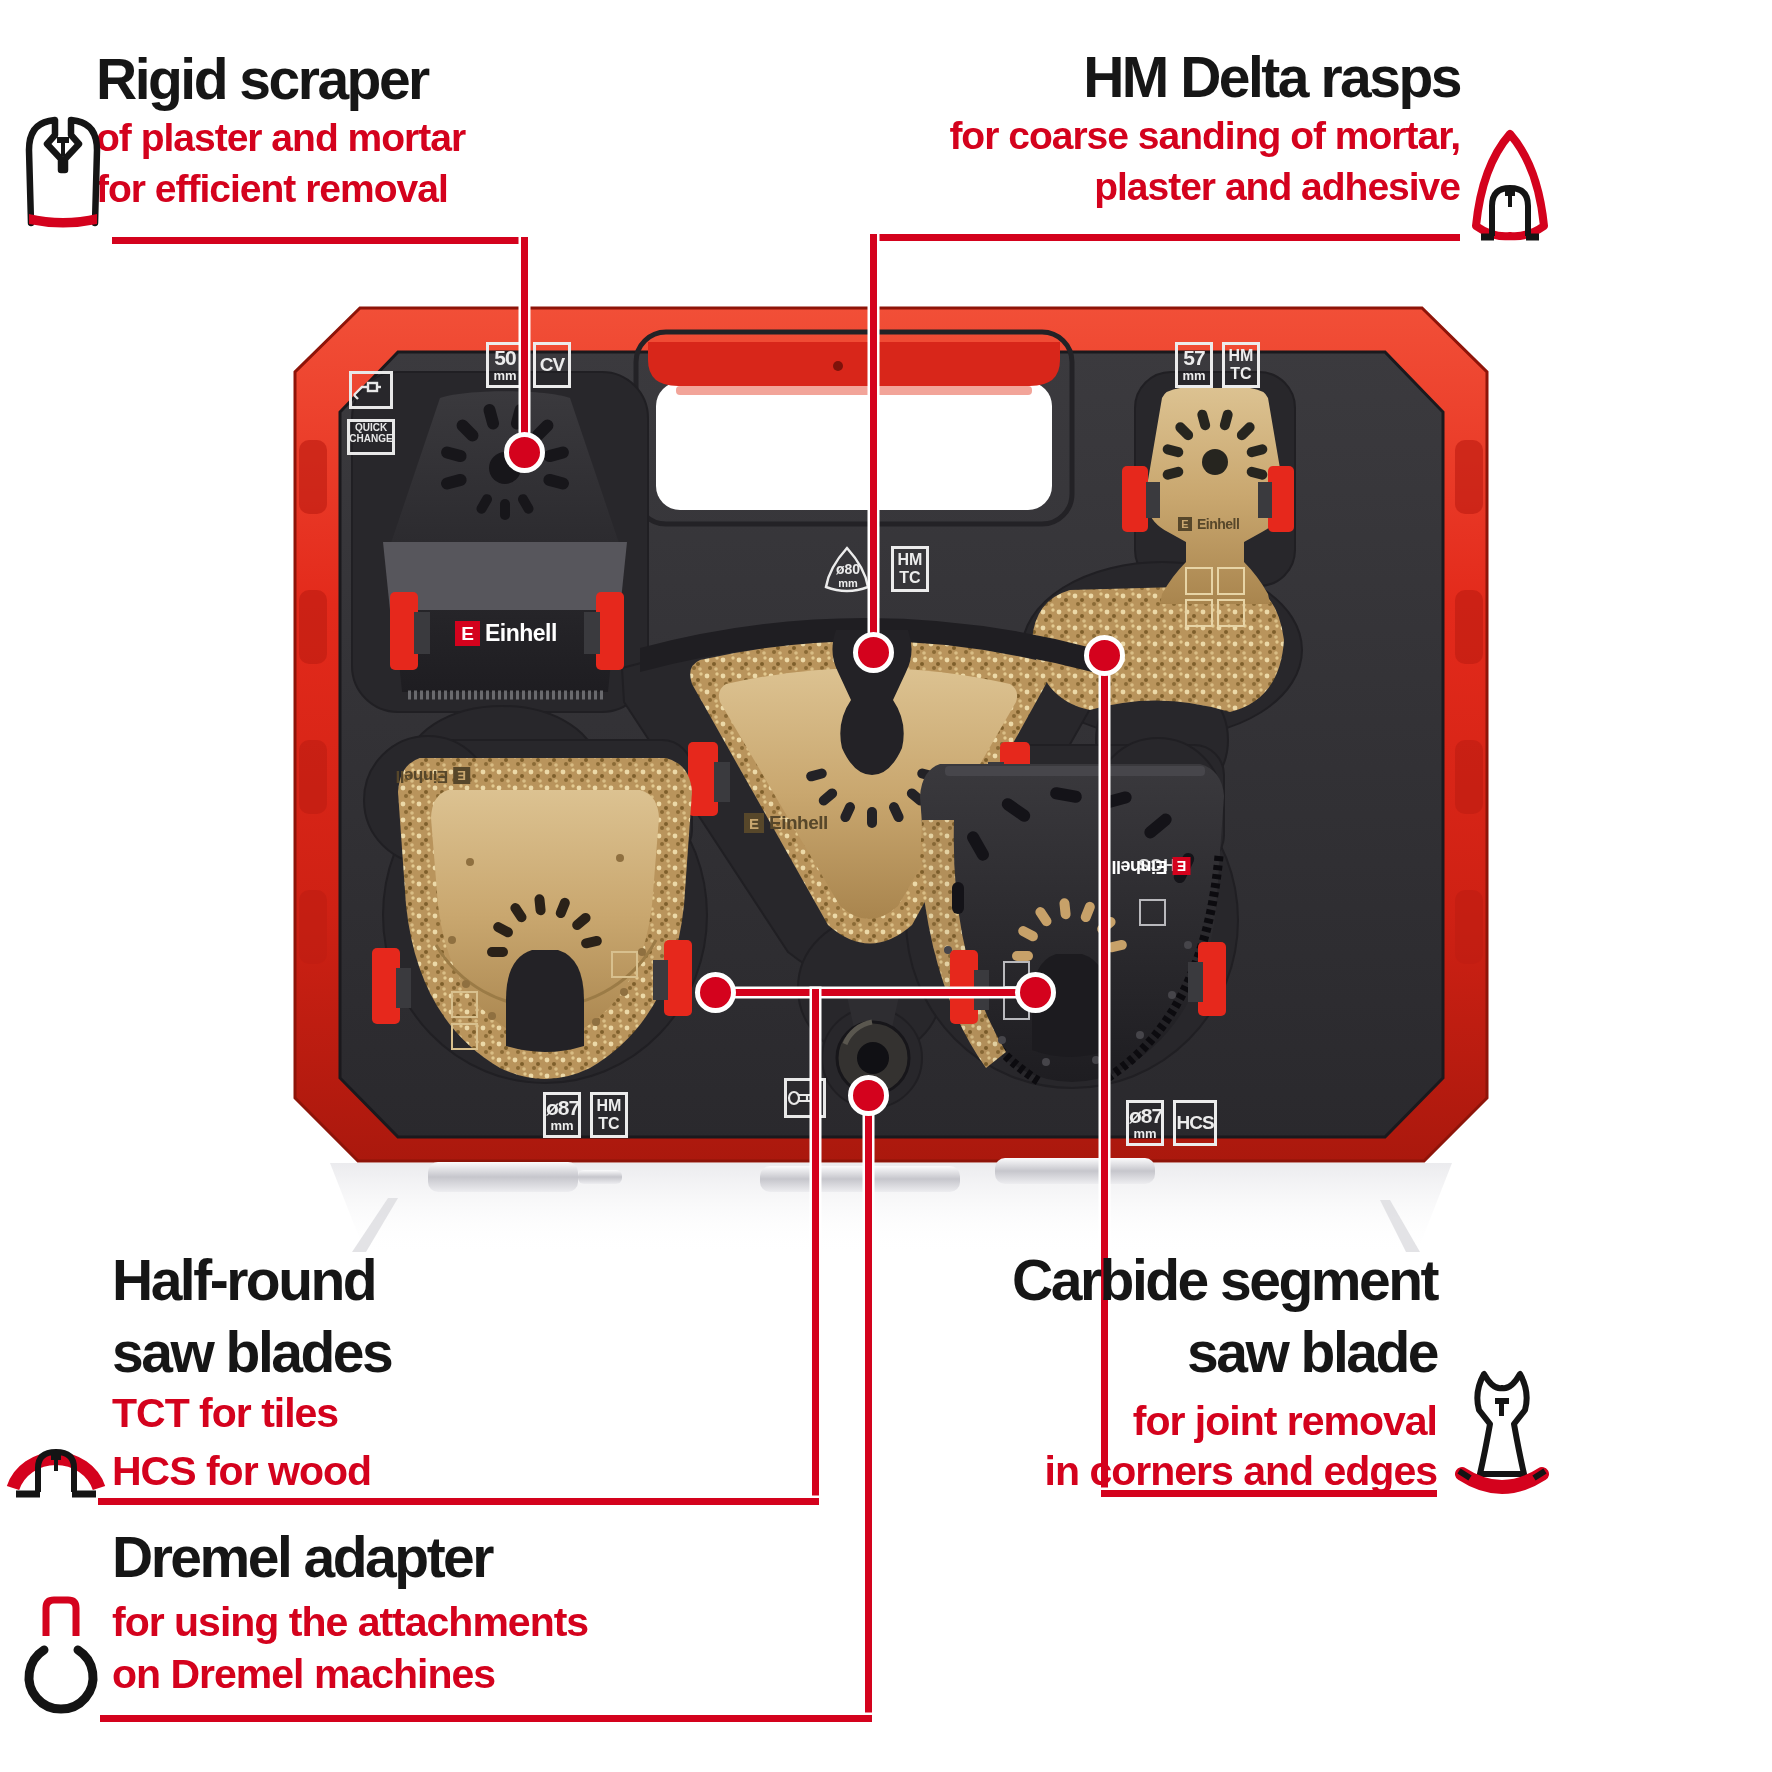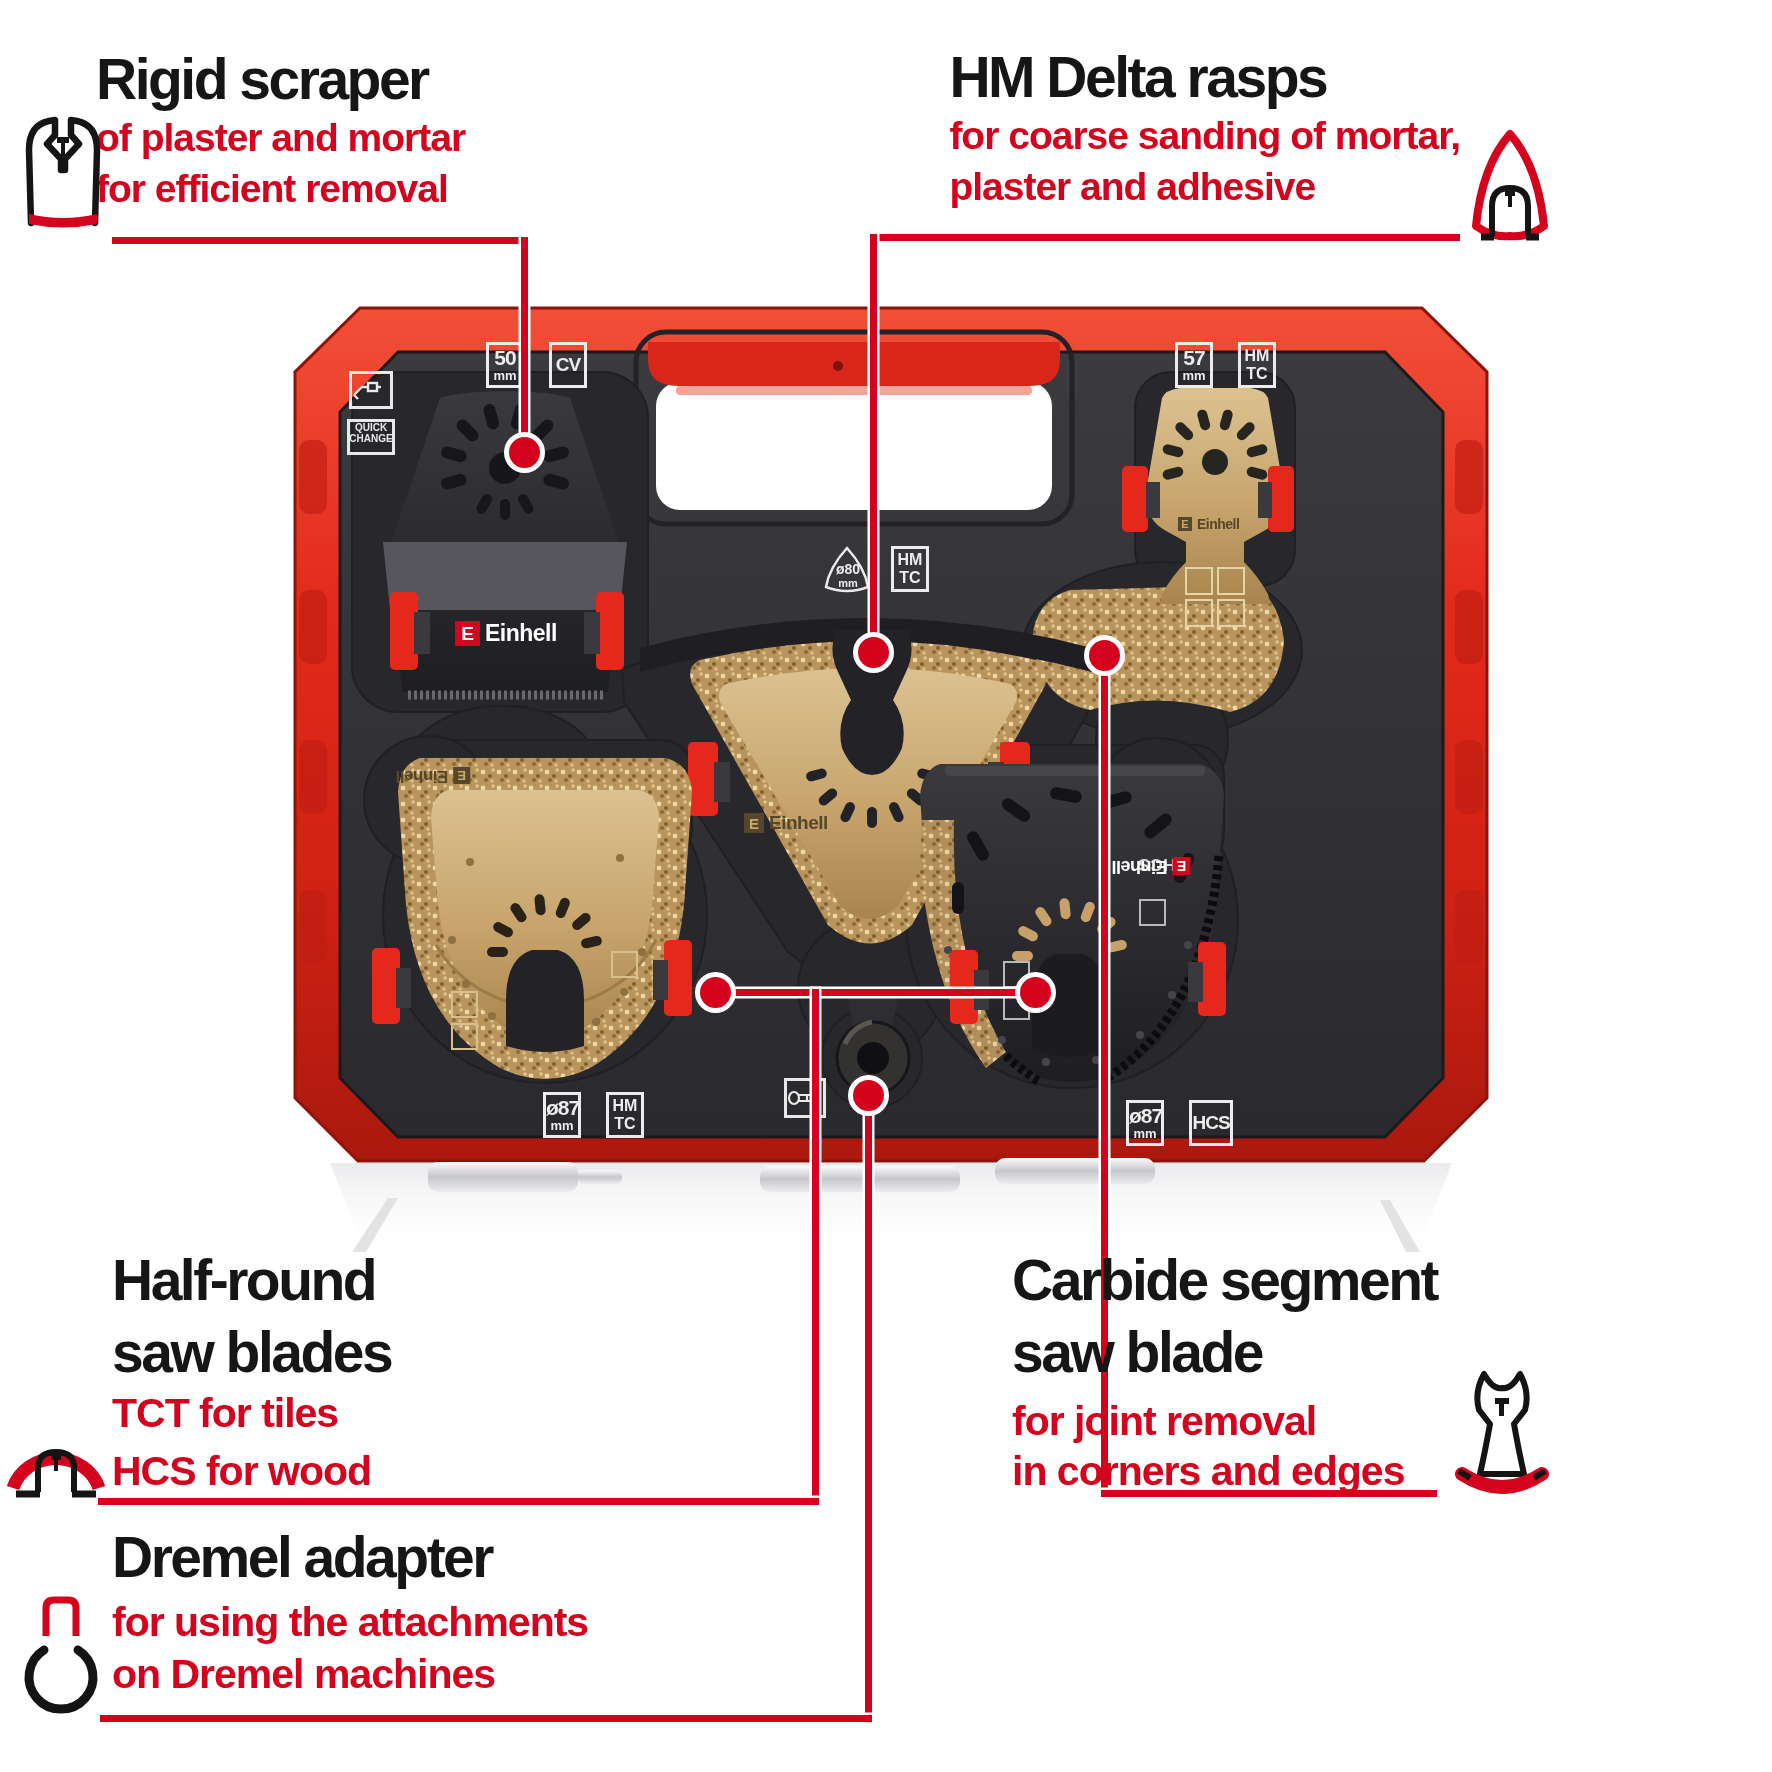--- a/index.html
+++ b/index.html
@@ -3,26 +3,26 @@
 <meta charset="utf-8">
 <style>
   html,body{margin:0;padding:0;background:#fff;}
   .stage{position:relative;width:1772px;height:1772px;background:#ffffff;overflow:hidden;
          font-family:"Liberation Sans",sans-serif;}
   svg{display:block;}
   .abs{position:absolute;}
   
   .c-title{font-weight:700;font-size:57px;line-height:66px;color:#161616;letter-spacing:-2.5px;white-space:nowrap;}
   .c-sub{font-weight:700;font-size:39px;line-height:51px;color:#d4021d;letter-spacing:-1px;white-space:nowrap;}
-  .ta-r{text-align:left;}
+  .ta-r{text-align:right;}
   
   .cline{position:absolute;background:#d4021d;box-shadow:0 0 0 2.5px #ffffff;}
   .cdot{position:absolute;width:31px;height:31px;border-radius:50%;background:#d4021d;border:5px solid #ffffff;}
   
-  .stampbox{position:absolute;display:flex;gap:25px;}
+  .stampbox{position:absolute;display:flex;gap:9px;}
   .stamp{box-sizing:border-box;border:3px solid #ececec;color:#ececec;width:38px;height:46px;
          text-align:center;font-weight:700;padding-top:2px;}
   .stamp .v{display:block;font-size:21px;line-height:21px;letter-spacing:-1px;}
   .stamp .u{display:block;font-size:13px;line-height:15px;}
   .stamp .m{display:block;font-size:16px;line-height:18px;}
   .stamp.single{display:flex;align-items:center;justify-content:center;padding:6px;}
   .stamp.single span{font-size:19px;letter-spacing:-1px;}
   .stamp.wide{width:44px;}
   .minibox{position:absolute;box-sizing:border-box;border:3px solid #e8e8e8;display:flex;
            align-items:center;color:#e8e8e8;font-weight:700;}

